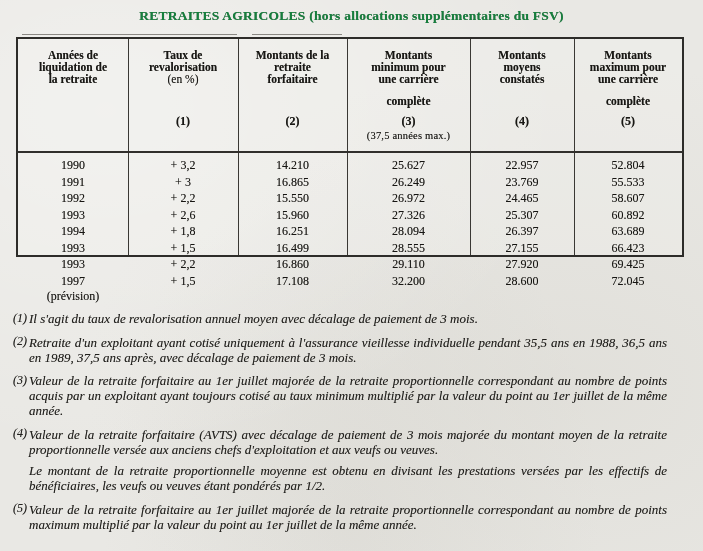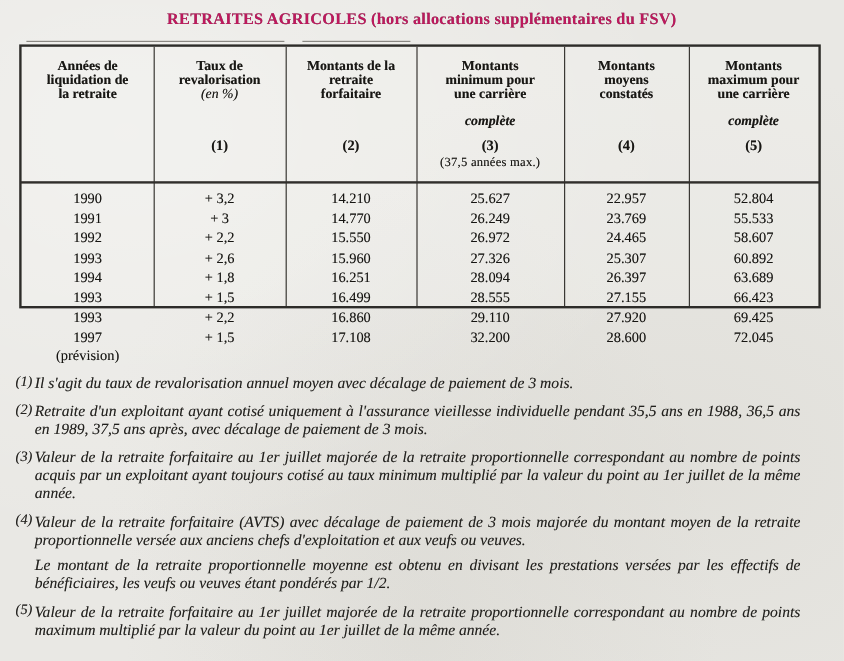--- a/index.html
+++ b/index.html
@@ -19,21 +19,21 @@
   }
 
   
   .page-title {
     position: absolute;
     top: 8px; left: 0; width: 703px;
     text-align: center;
     font-weight: bold;
     font-size: 13.5px;
     letter-spacing: 0.25px;
-    color: #be185d;
+    color: #15803d;
     text-shadow: 0 0 0.5px rgba(20,19,17,0.55);
   }
 
   
   .pension-table {
     position: absolute;
     left: 16px; top: 37px;
     width: 668px; height: 220px;
     border: 2px solid #2d2c29;
     box-sizing: border-box;
@@ -67,21 +67,21 @@
     text-align: center;
     font-weight: bold;
     font-size: 11.5px;
     line-height: 12px;
     padding-top: 10px;
     box-sizing: border-box;
     color: #181714;
     text-shadow: 0 0 0.4px rgba(24,23,20,0.5);
   }
   .htitle { white-space: pre-line; }
-  .hitalic { font-style: italic; font-weight: bold; }
+  .hitalic { font-weight: bold; }
   .hitalic.gap { margin-top: 10px; }
   .hitalic.normal { font-weight: normal; }
   .hnum {
     position: absolute; top: 76px; left: 0; right: 0;
     text-align: center; font-weight: bold; font-size: 12px;
   }
   .hsub {
     position: absolute; top: 91px; left: 0; right: 0;
     text-align: center; font-weight: normal; font-size: 10.5px;
     letter-spacing: 0.2px;
@@ -200,21 +200,21 @@
       <div class="dcell">1990</div>
       <div class="dcell">+ 3,2</div>
       <div class="dcell">14.210</div>
       <div class="dcell">25.627</div>
       <div class="dcell">22.957</div>
       <div class="dcell">52.804</div>
     </div>
     <div class="drow">
       <div class="dcell">1991</div>
       <div class="dcell">+ 3</div>
-      <div class="dcell">14.770</div>
+      <div class="dcell">16.865</div>
       <div class="dcell">26.249</div>
       <div class="dcell">23.769</div>
       <div class="dcell">55.533</div>
     </div>
     <div class="drow">
       <div class="dcell">1992</div>
       <div class="dcell">+ 2,2</div>
       <div class="dcell">15.550</div>
       <div class="dcell">26.972</div>
       <div class="dcell">24.465</div>

